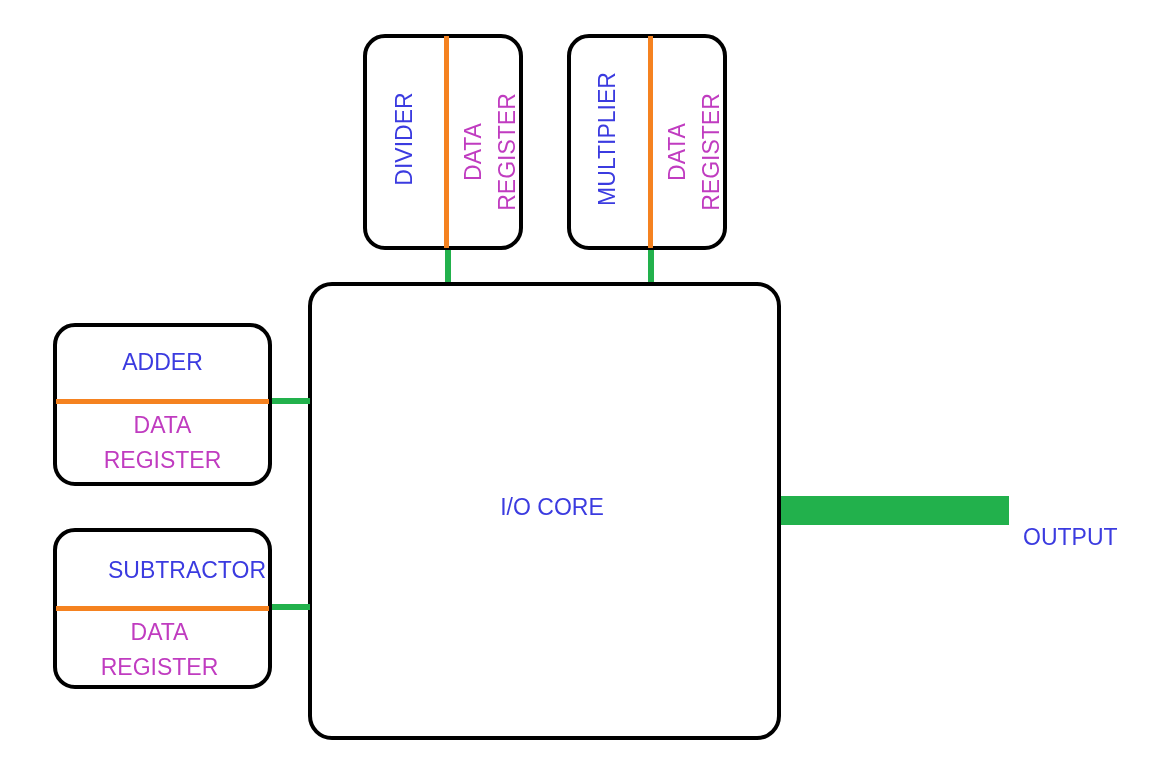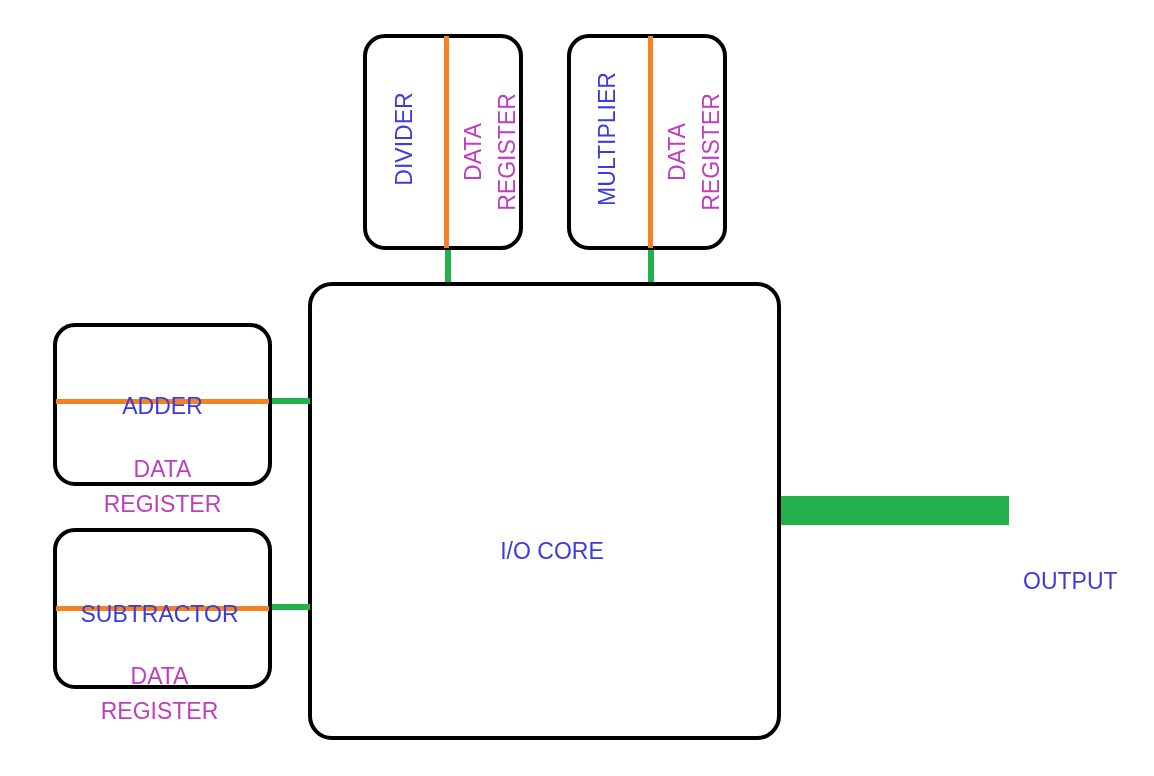--- a/index.html
+++ b/index.html
@@ -2,21 +2,21 @@
 <html><head>
 <meta charset="utf-8">
 <style>
   html, body { margin:0; padding:0; background:#ffffff; }
   body { width:1154px; height:776px; position:relative; overflow:hidden;
          font-family:"Liberation Sans", sans-serif; }
   .box { position:absolute; border:4px solid #000; border-radius:22px; box-sizing:border-box; background:#fff; }
   .hline { position:absolute; height:5px; background:#f58220; }
   .vline { position:absolute; width:5px; background:#f58220; }
   .wire { position:absolute; background:#22b14c; }
-  .lbl { position:absolute; font-size:23px; text-align:center; white-space:nowrap;margin-top:44px; }
+  .lbl { position:absolute; font-size:23px; text-align:center; white-space:nowrap; }
   .blue { color:#3b3be0; }
   .mag { color:#c03cc0; }
   .vert { position:absolute; transform:rotate(-90deg); transform-origin:center center;
           font-size:23px; text-align:center; white-space:nowrap; line-height:34px; }
 </style>
 </head>
 <body>
 
 <div class="box" style="left:363px; top:34px; width:160px; height:216px;"></div>
 <div class="vline" style="left:444px; top:36px; height:212px;"></div>
@@ -41,19 +41,19 @@
 
 <div class="box" style="left:53px; top:323px; width:219px; height:163px;"></div>
 <div class="hline" style="left:56px; top:399px; width:213px;"></div>
 <div class="lbl blue" style="left:53px; top:349px; width:219px;">ADDER</div>
 <div class="lbl mag" style="left:53px; top:412px; width:219px;">DATA</div>
 <div class="lbl mag" style="left:53px; top:447px; width:219px;">REGISTER</div>
 <div class="wire" style="left:272px; top:398px; width:38px; height:6px;"></div>
 
 <div class="box" style="left:53px; top:528px; width:219px; height:161px;"></div>
 <div class="hline" style="left:56px; top:606px; width:213px;"></div>
-<div class="lbl blue" style="left:53px; top:557px; width:213px;">SUBTRACTOR</div>
+<div class="lbl blue" style="left:53px; top:557px; width:213px;text-align:right;">SUBTRACTOR</div>
 <div class="lbl mag" style="left:53px; top:619px; width:213px;">DATA</div>
 <div class="lbl mag" style="left:53px; top:654px; width:213px;">REGISTER</div>
 <div class="wire" style="left:272px; top:604px; width:38px; height:6px;"></div>
 
 <div class="wire" style="left:781px; top:496px; width:228px; height:29px;"></div>
 <div class="lbl blue" style="left:1023px; top:524px;">OUTPUT</div>
 
 </body></html>

